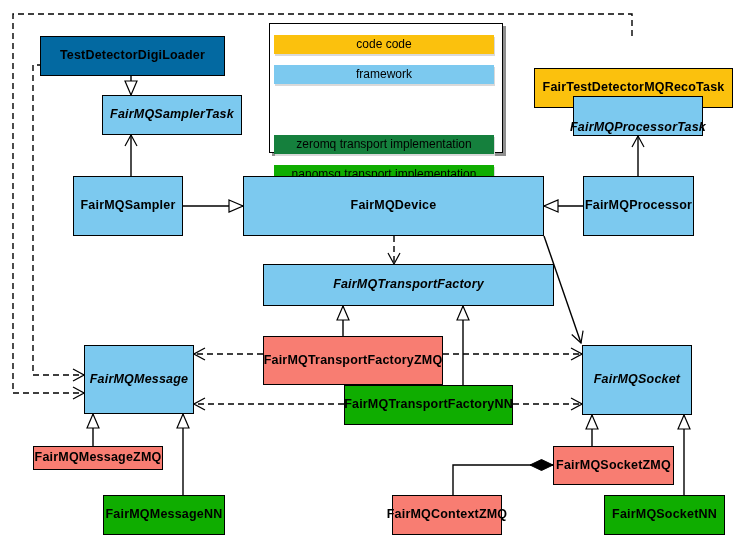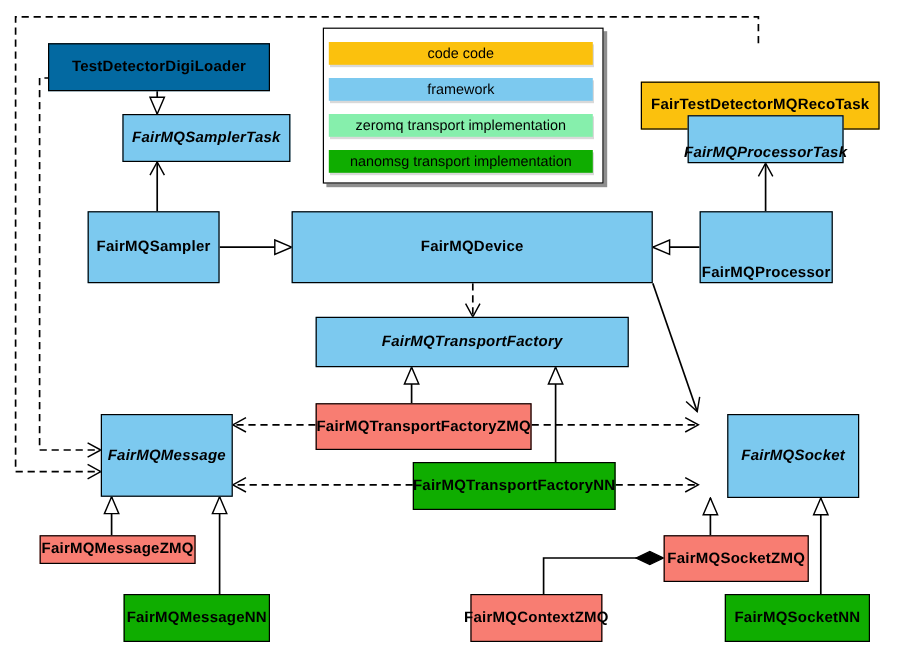--- a/index.html
+++ b/index.html
@@ -67,21 +67,21 @@
       <polyline points="183,495 183,414" class="edge" marker-end="url(#m-triangle)"></polyline>
       <polyline points="592,446 592,415" class="edge" marker-end="url(#m-triangle)"></polyline>
       <polyline points="684,495 684,415" class="edge" marker-end="url(#m-triangle)"></polyline>
       <polyline points="453,495 453,465 553,465" class="edge" marker-end="url(#m-diamond)"></polyline>
     </svg>
 
   <div class="legend">
 
   <div class="legend-bar" style="background: rgb(251, 193, 13);">code code</div>
       <div class="legend-bar" style="background: rgb(124, 201, 239);">framework</div>
-      <div class="legend-bar" style="background: #86efac;">zeromq transport implementation</div>
+      <div class="legend-bar" style="background: #15803d; margin-top: 40px;">zeromq transport implementation</div>
       <div class="legend-bar" style="background: rgb(15, 173, 0);">nanomsg transport implementation</div>
     </div>
 
 <div class="node" style="left: 40px; top: 36px; width: 185px; height: 40px; background: #0369a1;">
       <span>TestDetectorDigiLoader</span>
     </div>
     <div class="node" style="left: 534px; top: 36px; width: 199px; height: 40px; background: rgb(251, 193, 13); margin-top: 32px;">
       <span>FairTestDetectorMQRecoTask</span>
     </div>
     <div class="node abstract" style="left: 63px; top: 95px; width: 140px; height: 40px; background: rgb(124, 201, 239); margin-left: 39px;">
@@ -89,36 +89,36 @@
     </div>
     <div class="node abstract" style="left: 573px; top: 96px; width: 130px; height: 40px; background: rgb(124, 201, 239); align-items: flex-end;">
       <span>FairMQProcessorTask</span>
     </div>
     <div class="node" style="left: 73px; top: 176px; width: 110px; height: 60px; background: rgb(124, 201, 239);">
       <span>FairMQSampler</span>
     </div>
     <div class="node" style="left: 243px; top: 176px; width: 301px; height: 60px; background: rgb(124, 201, 239);">
       <span>FairMQDevice</span>
     </div>
-    <div class="node" style="left: 583px; top: 176px; width: 111px; height: 60px; background: rgb(124, 201, 239); align-items: flex-end;">
+    <div class="node" style="left: 583px; top: 176px; width: 111px; height: 60px; background: rgb(124, 201, 239);">
       <span>FairMQProcessor</span>
     </div>
-    <div class="node abstract" style="left: 263px; top: 264px; width: 261px; height: 42px; background: rgb(124, 201, 239);">
+    <div class="node abstract" style="left: 263px; top: 264px; width: 291px; height: 42px; background: rgb(124, 201, 239);">
       <span>FairMQTransportFactory</span>
     </div>
-    <div class="node" style="left: 263px; top: 336px; width: 180px; height: 39px; background: rgb(248, 125, 114);">
+    <div class="node" style="left: 263px; top: 336px; width: 180px; height: 49px; background: rgb(248, 125, 114);">
       <span>FairMQTransportFactoryZMQ</span>
     </div>
     <div class="node" style="left: 344px; top: 385px; width: 169px; height: 40px; background: rgb(15, 173, 0);">
       <span>FairMQTransportFactoryNN</span>
     </div>
     <div class="node abstract" style="left: 84px; top: 345px; width: 110px; height: 69px; background: rgb(124, 201, 239);">
       <span>FairMQMessage</span>
     </div>
-    <div class="node abstract" style="left: 582px; top: 345px; width: 110px; height: 70px; background: rgb(124, 201, 239); margin-left: 24px;">
+    <div class="node abstract" style="left: 582px; top: 345px; width: 110px; height: 70px; background: rgb(124, 201, 239);">
       <span>FairMQSocket</span>
     </div>
     <div class="node" style="left: 33px; top: 446px; width: 130px; height: 24px; background: rgb(248, 125, 114);">
       <span>FairMQMessageZMQ</span>
     </div>
     <div class="node" style="left: 103px; top: 495px; width: 122px; height: 40px; background: rgb(15, 173, 0);">
       <span>FairMQMessageNN</span>
     </div>
     <div class="node" style="left: 553px; top: 446px; width: 121px; height: 39px; background: rgb(248, 125, 114);">
       <span>FairMQSocketZMQ</span>

